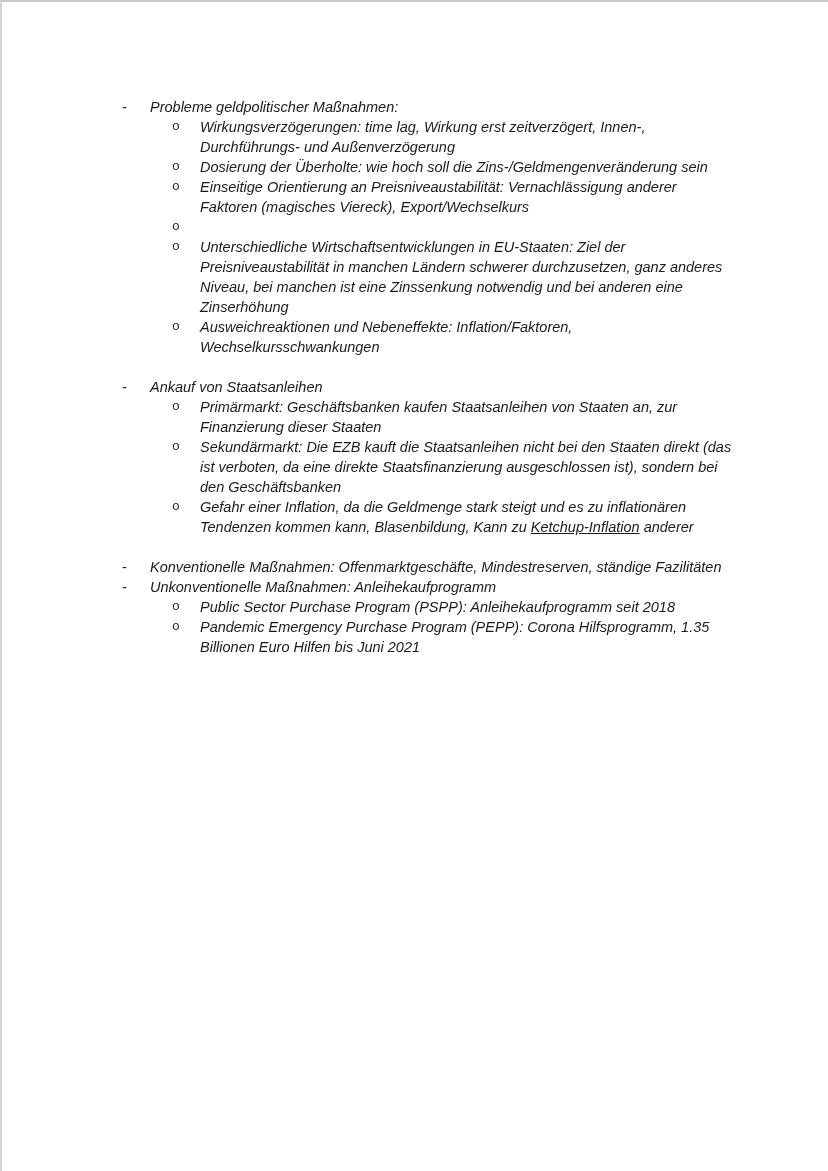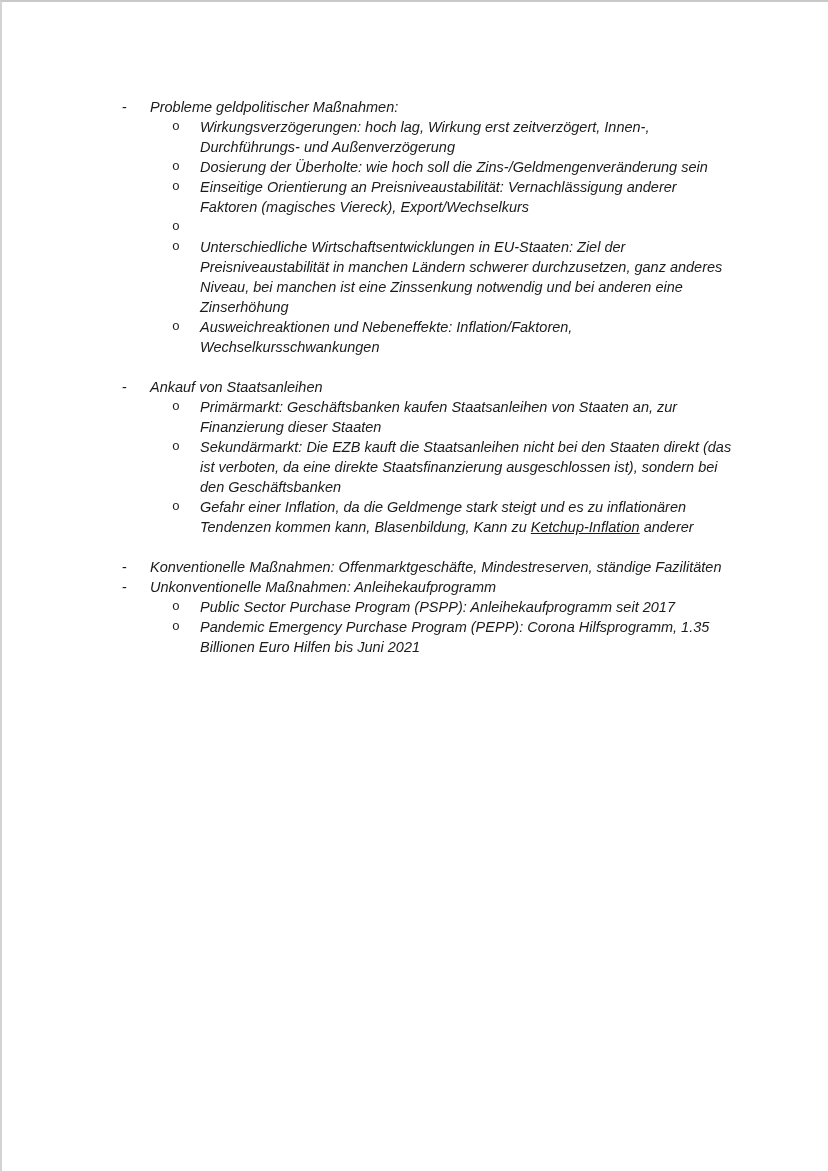--- a/index.html
+++ b/index.html
@@ -54,21 +54,21 @@
 <body>
 
 <div class="page">
 
   <div class="row l1">
     <span class="marker">-</span>
     <div class="txt">Probleme geldpolitischer Maßnahmen:</div>
   </div>
   <div class="row l2">
     <span class="marker">o</span>
-    <div class="txt">Wirkungsverzögerungen: hoch lag, Wirkung erst zeitverzögert, Innen-,
+    <div class="txt">Wirkungsverzögerungen: time lag, Wirkung erst zeitverzögert, Innen-,
 Durchführungs- und Außenverzögerung</div>
   </div>
   <div class="row l2">
     <span class="marker">o</span>
     <div class="txt">Dosierung der Überholte: wie hoch soll die Zins-/Geldmengenveränderung sein</div>
   </div>
   <div class="row l2">
     <span class="marker">o</span>
     <div class="txt">Einseitige Orientierung an Preisniveaustabilität: Vernachlässigung anderer
 Faktoren (magisches Viereck), Export/Wechselkurs</div>
@@ -114,21 +114,21 @@
     <span class="marker">-</span>
     <div class="txt">Konventionelle Maßnahmen: Offenmarktgeschäfte, Mindestreserven, ständige Fazilitäten</div>
   </div>
 
   <div class="row l1">
     <span class="marker">-</span>
     <div class="txt">Unkonventionelle Maßnahmen: Anleihekaufprogramm</div>
   </div>
   <div class="row l2">
     <span class="marker">o</span>
-    <div class="txt">Public Sector Purchase Program (PSPP): Anleihekaufprogramm seit 2017</div>
+    <div class="txt">Public Sector Purchase Program (PSPP): Anleihekaufprogramm seit 2018</div>
   </div>
   <div class="row l2">
     <span class="marker">o</span>
     <div class="txt">Pandemic Emergency Purchase Program (PEPP): Corona Hilfsprogramm, 1.35
 Billionen Euro Hilfen bis Juni 2021</div>
   </div>
 
 </div>
 
 </body></html>

